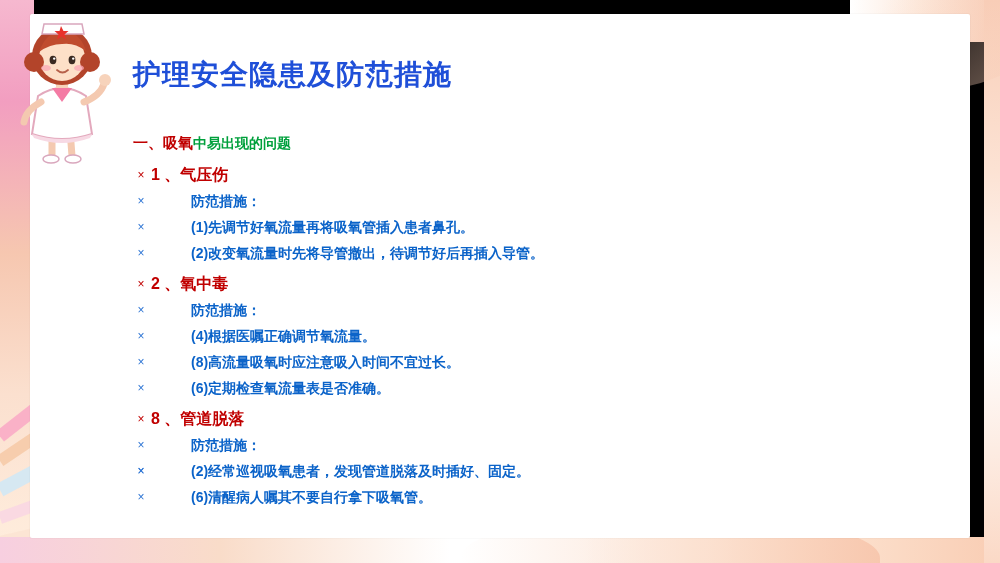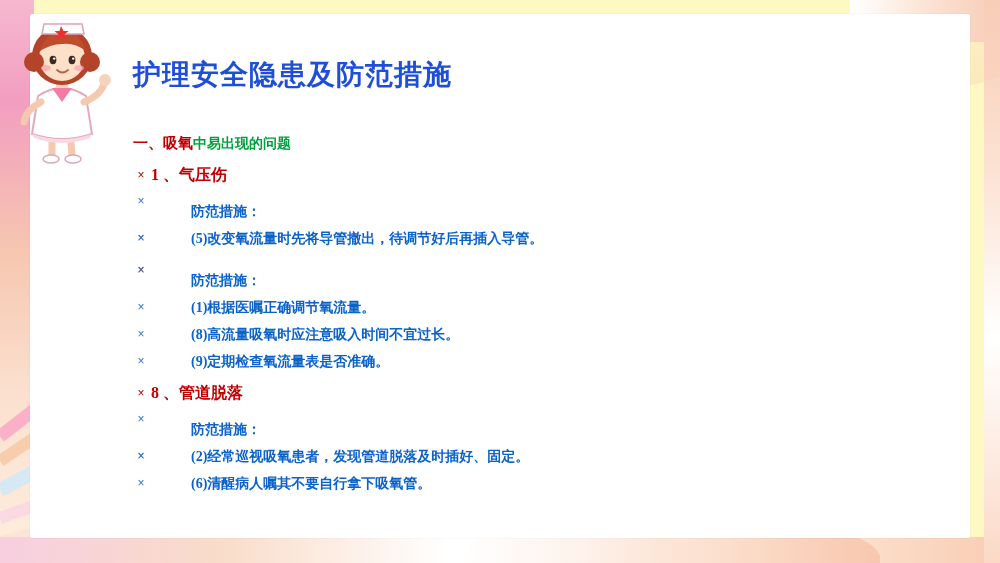--- a/index.html
+++ b/index.html
@@ -11,21 +11,21 @@
     height: 563px;
     overflow: hidden;
     font-family: "Liberation Sans", sans-serif;
     background: #ffffff;
   }
 
   .slide {
     position: relative;
     width: 1000px;
     height: 563px;
-    background: #fef9c3;
+    background: #000000;
     overflow: hidden;
   }
 
   
   .bg-deco {
     position: absolute;
     inset: 0;
     overflow: hidden;
     pointer-events: none;
   }
@@ -158,34 +158,32 @@
     text-align: center;
     font-size: 12px;
     line-height: 26px;
   }
   .bullet.red { color: #c00000; }
   .bullet.blue { color: #2e75d4; }
 
   .row .txt {
     display: inline-block;
     padding-left: 18px;
-    font-family: Liberation Serif, serif;
   }
 
   .heading .txt {
     color: #c00000;
     font-size: 16px;
     font-weight: bold;
   }
   .sub .txt {
     color: #0b63c9;
     font-size: 14px;
     font-weight: bold;
     padding-left: 58px;
-    margin-top: 11px;
   }
   .item .txt {
     color: #0b63c9;
     font-size: 14px;
     font-weight: bold;
     padding-left: 58px;
   }
   .gap { height: 5px; }
 </style>
 </head>
@@ -263,46 +261,48 @@
     <div class="row heading">
       <span class="bullet red">×</span>
       <span class="txt">1 、气压伤</span>
     </div>
     <div class="row sub">
       <span class="bullet blue">×</span>
       <span class="txt">防范措施：</span>
     </div>
     <div class="row item">
       <span class="bullet blue">×</span>
-    </div>
-    <div class="row item">
-      <span class="bullet blue">×</span>
-      <span class="txt">(5)改变氧流量时先将导管撤出，待调节好后再插入导管。</span>
+      <span class="txt">(1)先调节好氧流量再将吸氧管插入患者鼻孔。</span>
+    </div>
+    <div class="row item">
+      <span class="bullet blue">×</span>
+      <span class="txt">(2)改变氧流量时先将导管撤出，待调节好后再插入导管。</span>
     </div>
 
     <div class="gap"></div>
 
     <div class="row heading">
       <span class="bullet red">×</span>
+      <span class="txt">2 、氧中毒</span>
     </div>
     <div class="row sub">
       <span class="bullet blue">×</span>
       <span class="txt">防范措施：</span>
     </div>
     <div class="row item">
       <span class="bullet blue">×</span>
-      <span class="txt">(1)根据医嘱正确调节氧流量。</span>
+      <span class="txt">(4)根据医嘱正确调节氧流量。</span>
     </div>
     <div class="row item">
       <span class="bullet blue">×</span>
       <span class="txt">(8)高流量吸氧时应注意吸入时间不宜过长。</span>
     </div>
     <div class="row item">
       <span class="bullet blue">×</span>
-      <span class="txt">(9)定期检查氧流量表是否准确。</span>
+      <span class="txt">(6)定期检查氧流量表是否准确。</span>
     </div>
 
     <div class="gap"></div>
 
     <div class="row heading">
       <span class="bullet red">×</span>
       <span class="txt">8 、管道脱落</span>
     </div>
     <div class="row sub">
       <span class="bullet blue">×</span>

